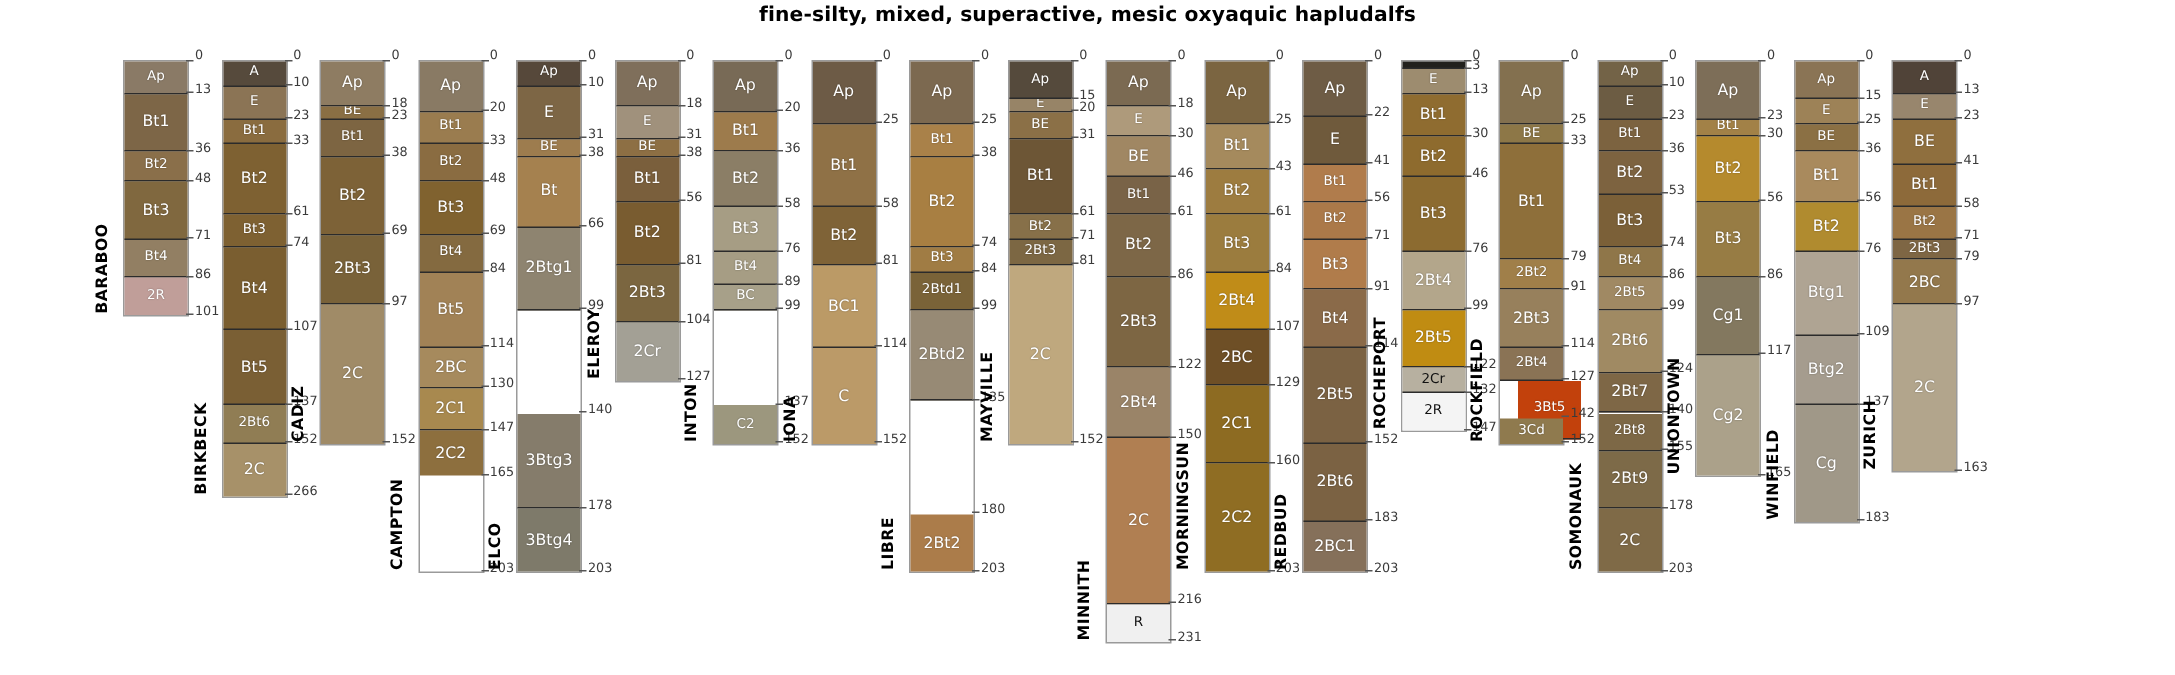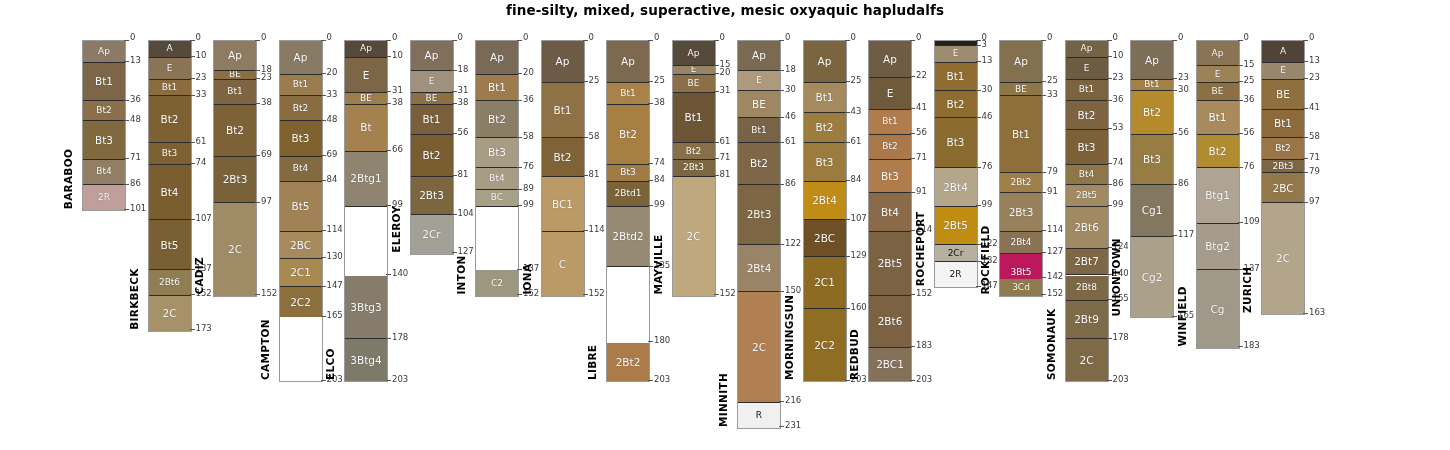--- a/index.html
+++ b/index.html
@@ -163,21 +163,21 @@
         <div class="tick" style="top: 241.475px;">
           <div class="mark"></div>
           <div class="val">137</div>
         </div>
         <div class="tick" style="top: 266.6px;">
           <div class="mark"></div>
           <div class="val">152</div>
         </div>
         <div class="tick" style="top: 301.775px;">
           <div class="mark"></div>
-          <div class="val">173</div>
+          <div class="val">266</div>
         </div>
       </div>
     </div>
     <div class="profile" style="left: 187px;">
       <div class="pedon-label" style="left: 6px; top: 12px; height: 254.6px;">CADIZ</div>
       <div class="col" style="top: 12px; height: 254.6px;">
         <div class="hz big" style="top: 0px; height: 30.15px; background: rgb(142, 124, 98);">
           <span>Ap</span>
         </div>
         <div class="hz" style="top: 30.15px; height: 8.375px; background: rgb(138, 111, 68);">
@@ -964,21 +964,21 @@
         </div>
         <div class="hz" style="top: 132.325px; height: 20.1px; background: rgb(160, 127, 73);">
           <span>2Bt2</span>
         </div>
         <div class="hz big" style="top: 152.425px; height: 38.525px; background: rgb(151, 128, 92);">
           <span>2Bt3</span>
         </div>
         <div class="hz" style="top: 190.95px; height: 21.775px; background: rgb(138, 115, 85);">
           <span>2Bt4</span>
         </div>
-        <div class="hz" style="top: 212.725px; height: 39px; background: #be185d;">
+        <div class="hz" style="top: 212.725px; height: 39px; background: #c2410c; margin-left: 12px;">
           <span>3Bt5</span>
         </div>
         <div class="hz" style="top: 237.85px; height: 16.75px; background: rgb(143, 122, 78);">
           <span>3Cd</span>
         </div>
       </div>
       <div class="axis" style="height: 266.6px;">
         <div class="tick first" style="top: 12px;">
           <div class="mark"></div>
           <div class="val">0</div>

